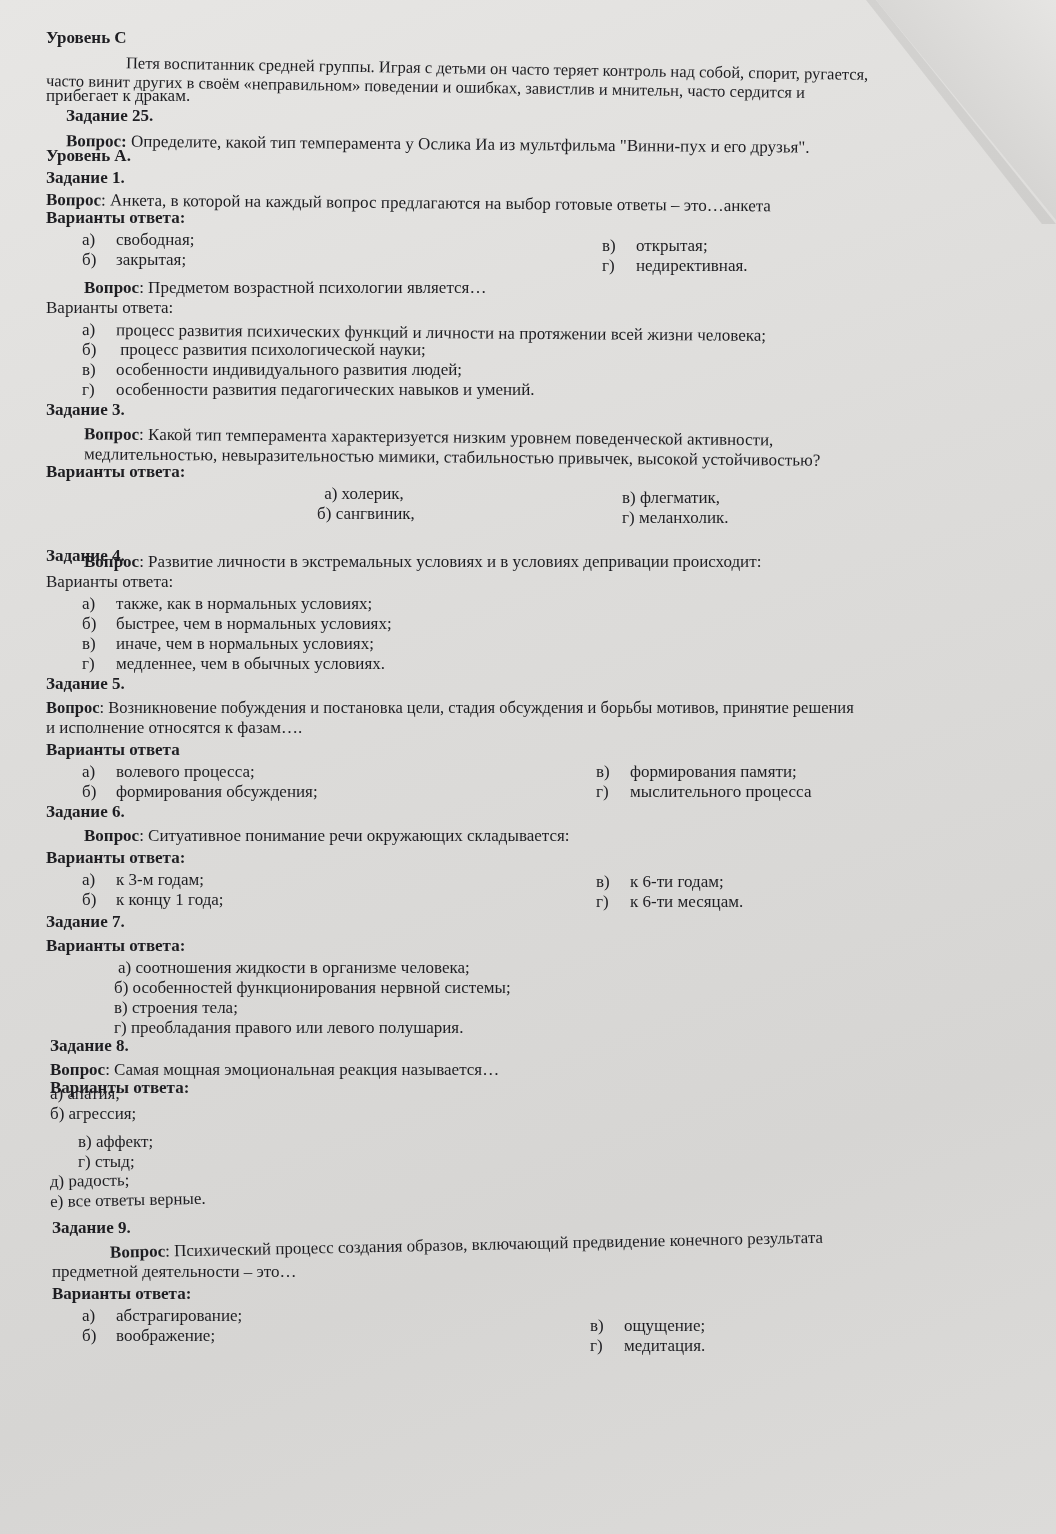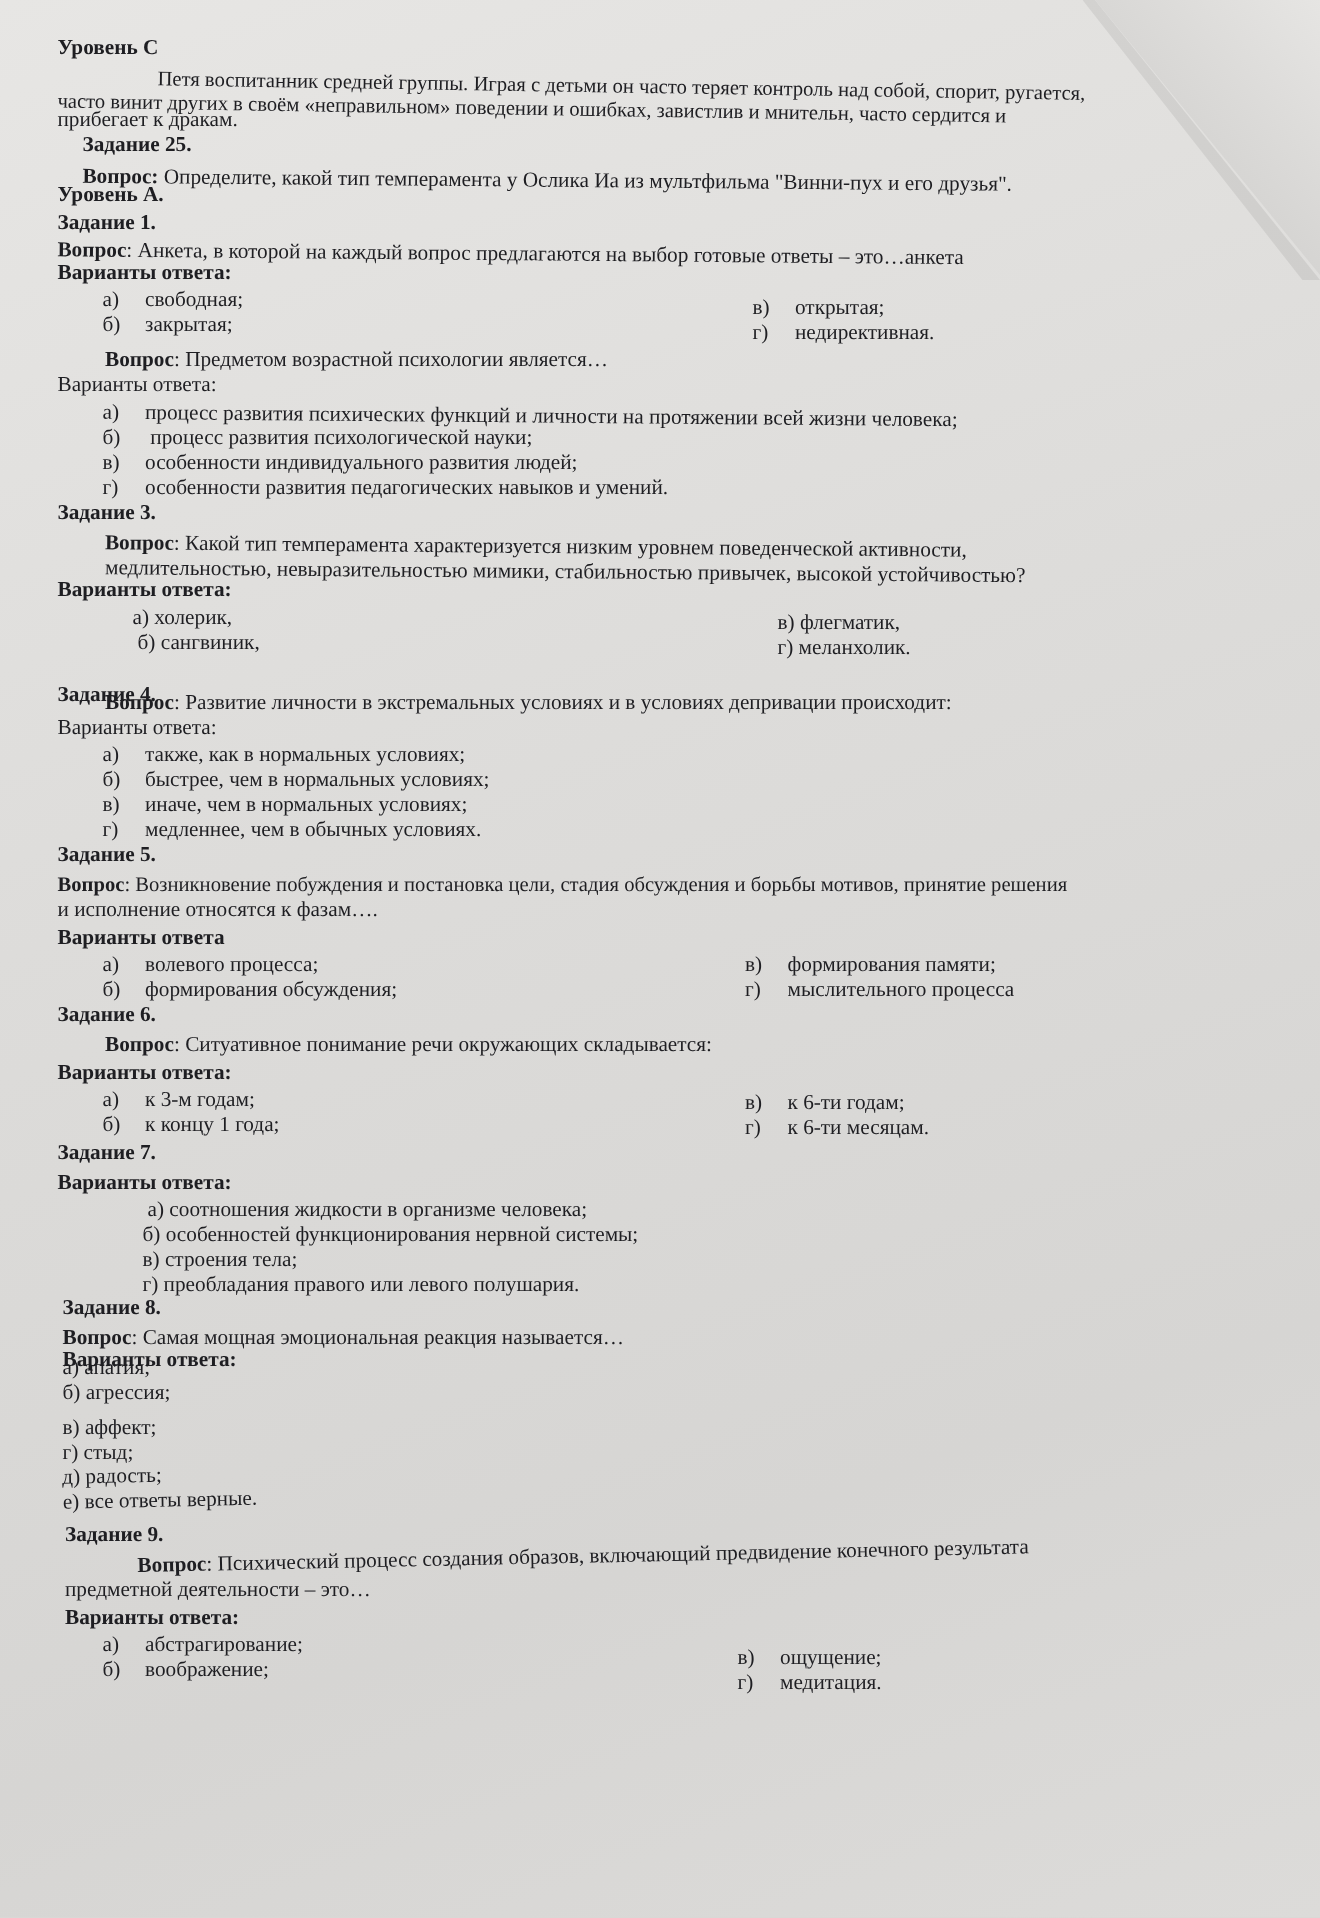--- a/index.html
+++ b/index.html
@@ -108,21 +108,21 @@
     <div class="opt"><span class="letter">г)</span><span>особенности развития педагогических навыков и умений.</span></div>
   </div>
 
   <div class="line task-title" style="top:6px;">Задание 3.</div>
   <div class="line tilt2" style="padding-left:38px; top:10px;">
     <span class="b">Вопрос</span><span>: Какой   тип   темперамента   характеризуется   низким   уровнем   поведенческой активности,</span>
   </div>
   <div class="line tilt2" style="padding-left:38px; top:10px;">медлительностью,  невыразительностью мимики, стабильностью привычек, высокой устойчивостью?</div>
   <div class="line b" style="top:8px;">Варианты ответа:</div>
   <div class="cols2" style="position:relative; top:10px;">
-    <div class="col" style="width:576px; padding-left:60px; box-sizing:border-box;">
+    <div class="col" style="width:576px; padding-left:60px; box-sizing:border-box;text-align:center;">
       <div class="opt"><span>а)</span> <span>холерик,</span></div>
       <div class="opt" style="padding-left:4px;"><span>б)</span> <span>сангвиник,</span></div>
     </div>
     <div class="col" style="padding-top:4px;">
       <div class="opt"><span>в)</span> <span>флегматик,</span></div>
       <div class="opt"><span>г)</span> <span> меланхолик.</span></div>
     </div>
   </div>
 
   <div class="line task-title" style="top:28px;">Задание 4.</div>
@@ -182,21 +182,21 @@
   <div class="line task-title" style="top:36px; padding-left:4px;">Задание 8.</div>
   <div class="line" style="top:40px; padding-left:4px;">
     <span class="b">Вопрос</span><span>: Самая мощная эмоциональная реакция называется…</span>
   </div>
   <div class="line b" style="top:38px; padding-left:4px;">Варианты ответа:</div>
   <div class="cols3" style="position:relative; top:24px; padding-left:4px;flex-direction:column;">
     <div class="col" style="width:348px;">
       <div class="opt"><span>а)</span> <span>апатия;</span></div>
       <div class="opt"><span>б)</span> <span>агрессия;</span></div>
     </div>
-    <div class="col" style="width:350px; padding-top:8px;">
+    <div class="col" style="width:350px; padding-top:8px;margin-left:28px;">
       <div class="opt"><span>в)</span> <span>аффект;</span></div>
       <div class="opt"><span>г)</span> <span>стыд;</span></div>
     </div>
     <div class="col tiltneg" style="padding-top:0px;">
       <div class="opt"><span>д)</span> <span>радость;</span></div>
       <div class="opt"><span>е)</span> <span>все ответы верные.</span></div>
     </div>
   </div>
 
   <div class="line task-title" style="top:30px; padding-left:6px;">Задание 9.</div>

